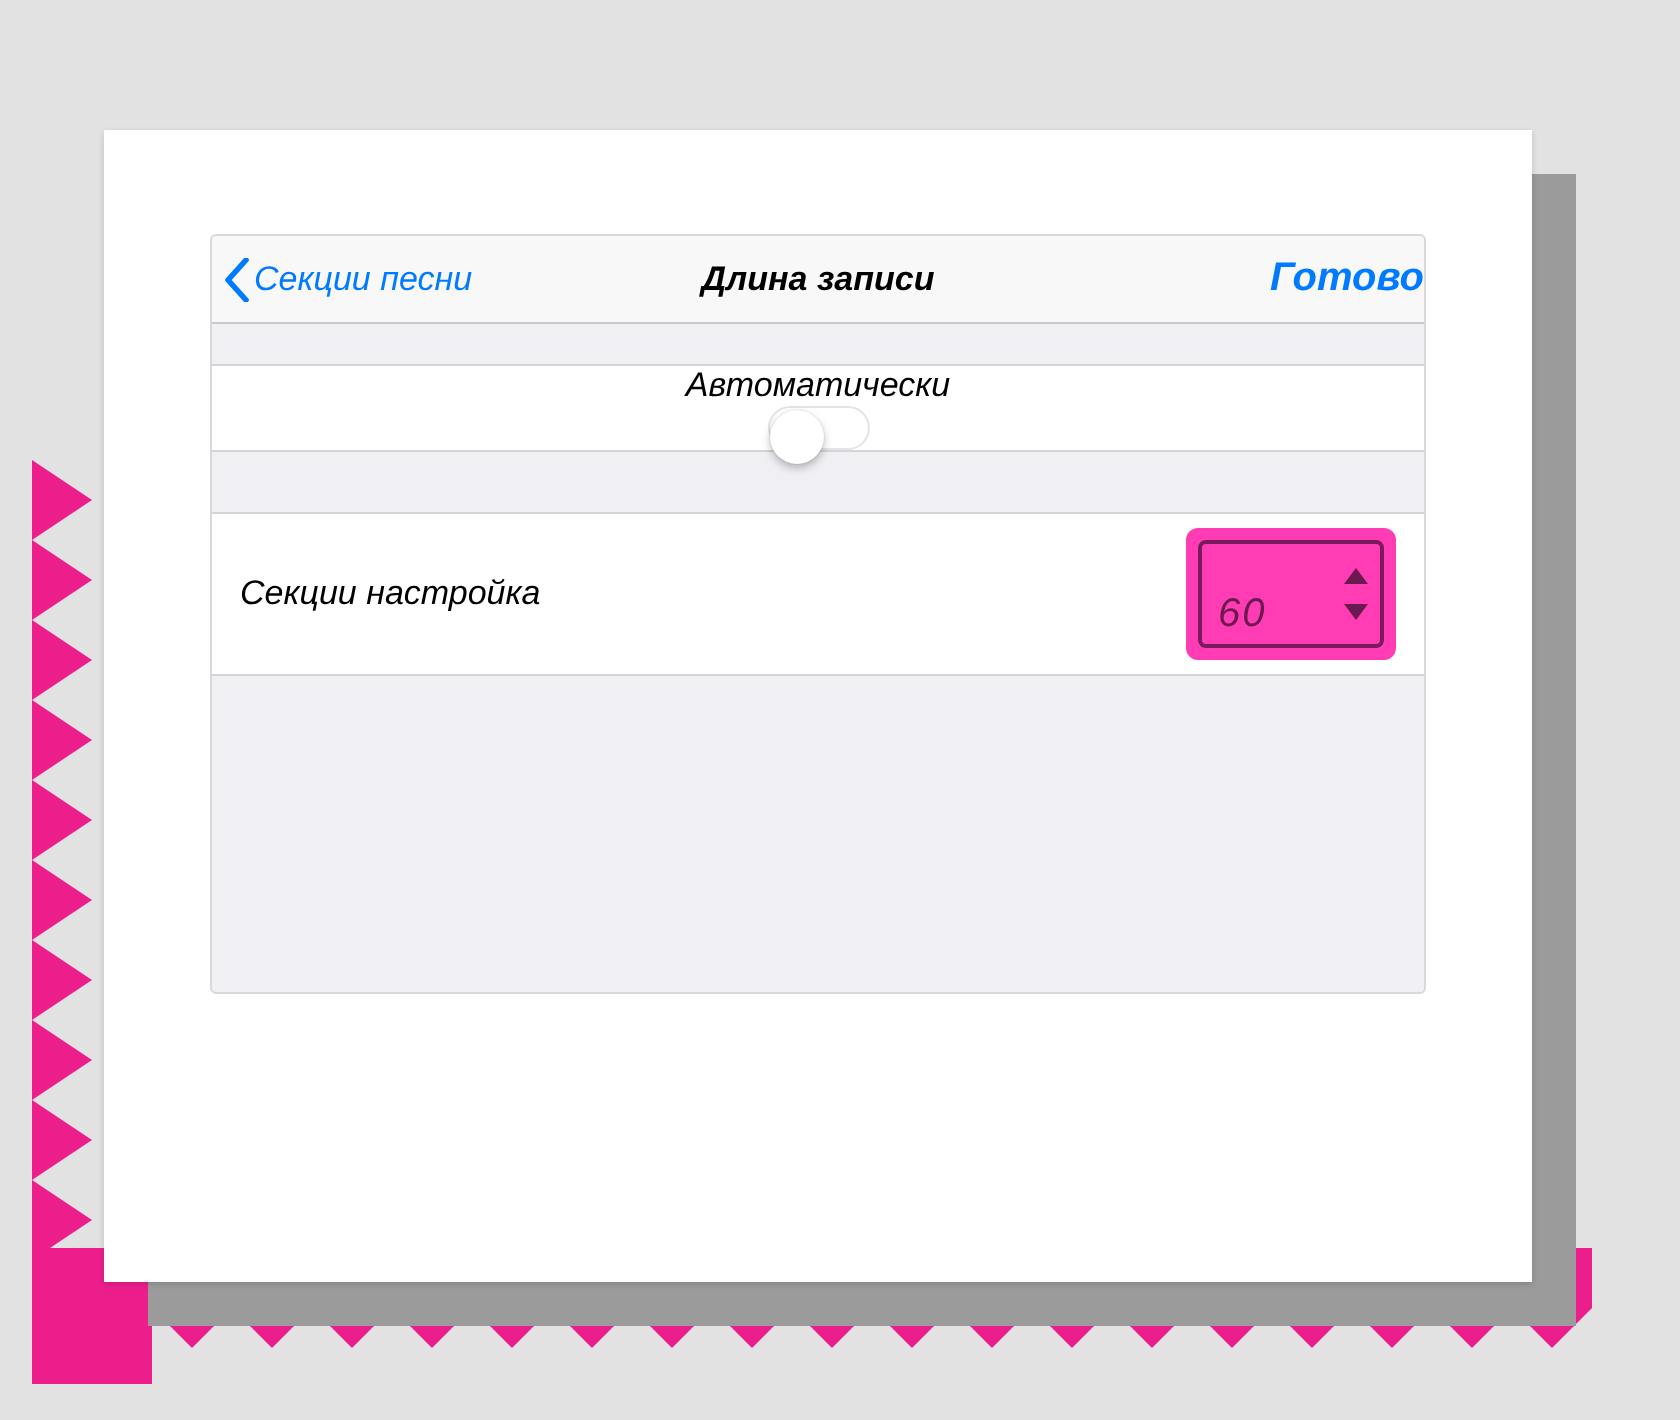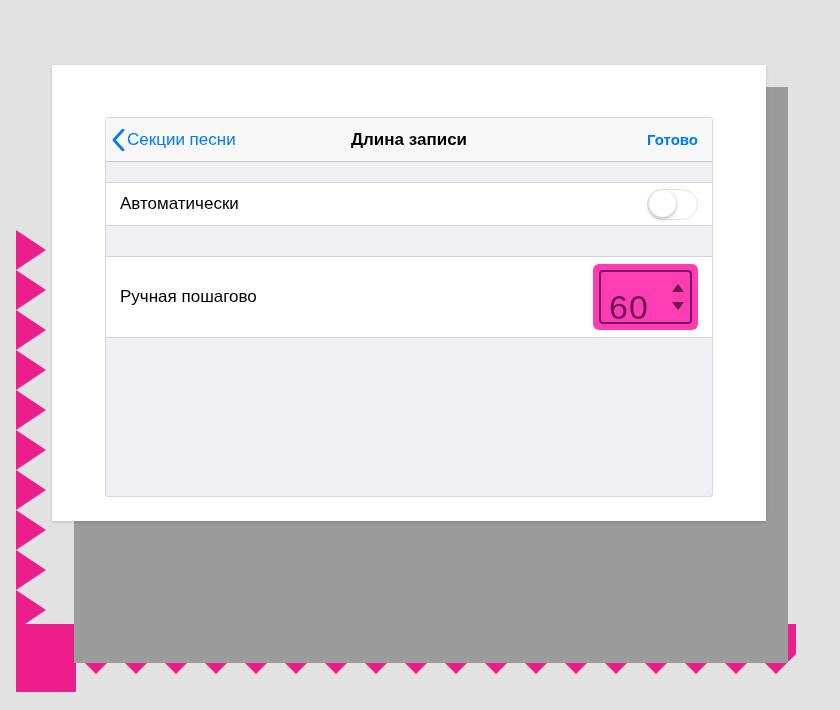--- a/index.html
+++ b/index.html
@@ -29,23 +29,24 @@
     
     .zig {
       position: absolute;
       background: #ec1e8c;
     }
     .panel {
       position: absolute;
       left: 52px;
       top: 65px;
       width: 714px;
-      height: 456px;
+      height: 576px;
       background: #fff;
       box-shadow: 0 1px 3px rgba(0,0,0,0.15);
+      font-style: italic;
     }
     
     .dialog {
       position: absolute;
       left: 53px;
       top: 52px;
       width: 608px;
       height: 380px;
       background: #efeff4;
       border: 1px solid #d9d9db;
@@ -73,37 +74,37 @@
       position: absolute;
       left: 0; right: 0;
       text-align: center;
       font-weight: 600;
       font-size: 17px;
       color: #000;
       pointer-events: none;
     }
     .done {
       position: absolute;
-      right: 14px;
+      right: 0;
       color: #007aff;
-      font-size: 15px;
+      font-size: 20px;
       font-weight: 600;
       cursor: pointer;
     }
     .spacer { height: 20px; }
     .row {
       background: #fff;
       border-top: 1px solid #d4d4d7;
       border-bottom: 1px solid #d4d4d7;
       padding: 0 14px;
       display: flex;
       align-items: center;
       justify-content: space-between;
     }
-    .row.auto { height: 44px; font-size: 17px; }
+    .row.auto { height: 44px; font-size: 17px; flex-direction: column; }
     .row.manual { height: 82px; font-size: 17px; }
     .gap { height: 30px; }
     
     .switch {
       width: 51px; height: 31px;
       background: #fff;
       border: 1.5px solid #e4e4e6;
       border-radius: 31px;
       position: relative;
     }
@@ -126,21 +127,21 @@
     }
     .stepper {
       width: 93px; height: 54px;
       border: 2px solid #7a1a5c;
       border-radius: 4px;
       display: flex;
       align-items: center;
       padding: 0 6px 0 8px;
     }
     .stepval {
-      font-size: 34px;
+      font-size: 20px;
       color: #6b1951;
       flex: 1;
       letter-spacing: 1px;
       margin-top: 20px;
     }
     .arrows {
       display: flex;
       flex-direction: column;
       gap: 10px;
     }
@@ -190,21 +191,21 @@
     <div class="row auto">
       <span>Автоматически</span>
       <div class="switch">
         <div class="knob"></div>
       </div>
     </div>
 
     <div class="gap"></div>
 
     <div class="row manual">
-      <span>Ручная пошагово</span>
+      <span>Секции настройка</span>
       <div class="stepwrap">
         <div class="stepper">
           <div class="stepval">60</div>
           <div class="arrows">
             <div class="tri up"></div>
             <div class="tri down"></div>
           </div>
         </div>
       </div>
     </div>

